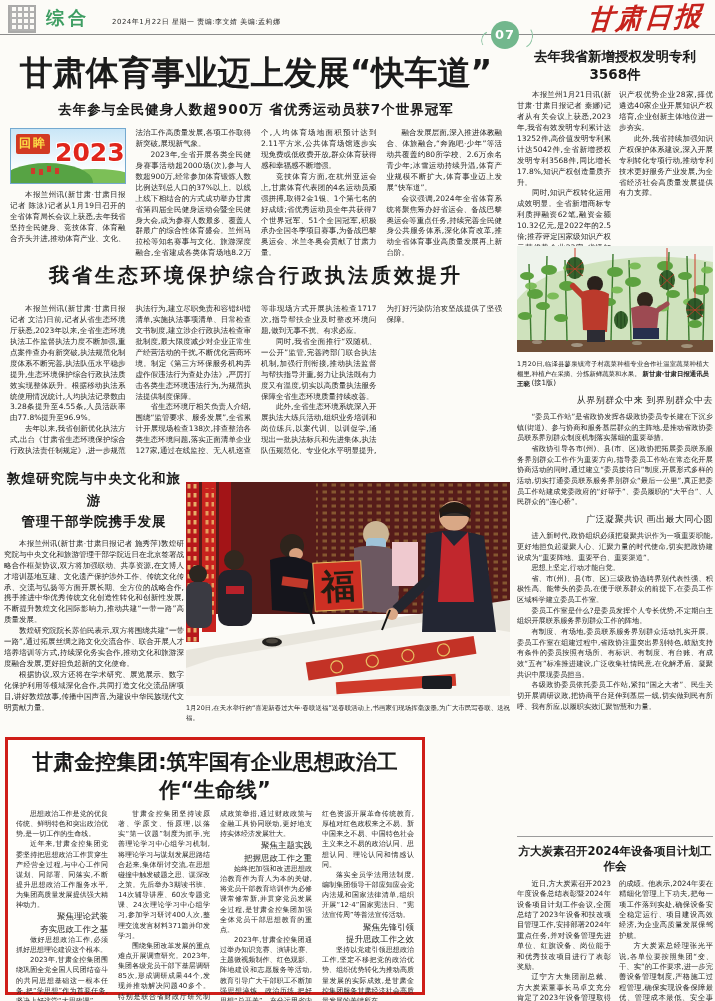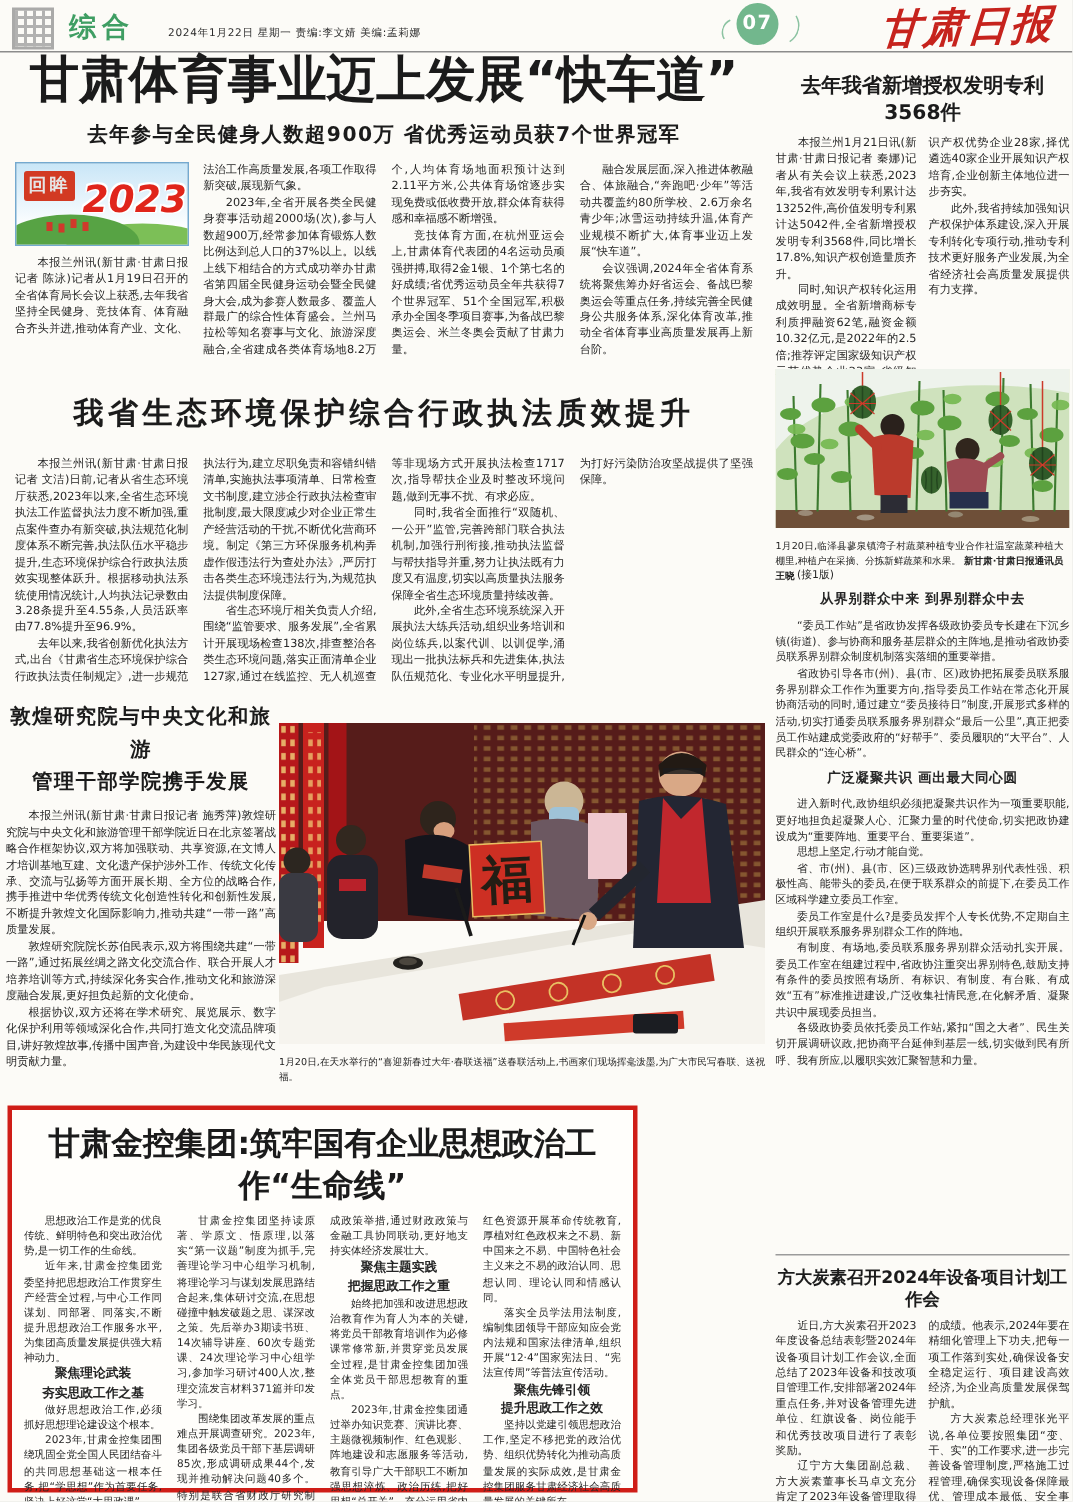--- a/index.html
+++ b/index.html
@@ -12,50 +12,50 @@
   
   .orn{ position:absolute; left:8px; top:5px; width:28px; height:28px;
     border:2px solid #8f8f8f; opacity:.75;
     background:
       repeating-linear-gradient(0deg,#9a9a9a 0 2px,transparent 2px 6px),
       repeating-linear-gradient(90deg,#9a9a9a 0 2px,transparent 2px 6px);}
   .section-label{ position:absolute; left:46px; top:6px; font-size:18px; font-weight:900;
     color:#3f9e63; letter-spacing:4px;}
   .dateline{ position:absolute; left:112px; top:17px; font-size:7px; color:#2c2c2c; letter-spacing:.5px;}
   .hd-line{ position:absolute; left:0; top:34px; width:715px; height:1px; background:#8c8c8c;}
-  .pn-wrap{ position:absolute; left:489px; top:0; width:40px; height:34px;}
+  .pn-wrap{ position:absolute; left:489px; top:19px; width:40px; height:34px;}
   .pn-arc{ position:absolute; left:-8px; top:12px; width:22px; height:20px;
     border:1.5px solid #8cc3a2; border-color:transparent transparent transparent #8cc3a2;
     border-radius:50%; transform:rotate(18deg);}
   .pn-arc2{ position:absolute; left:18px; top:4px; width:26px; height:26px;
     border:1.5px solid #8cc3a2; border-color:transparent #8cc3a2 transparent transparent;
     border-radius:50%; transform:rotate(14deg);}
   .pn{ position:absolute; left:2px; top:2px; width:28px; height:28px; border-radius:50%;
     background:#72b78d; color:#fff; font-weight:900; font-size:13px; line-height:28px;
     text-align:center; letter-spacing:1px;}
   .masthead{ position:absolute; right:12px; top:0px; font-family:"DejaVu Serif", serif;
     font-size:27px; font-weight:900; font-style:italic; color:#c6231d;
     transform:rotate(-2deg) skewX(-6deg); letter-spacing:2px;}
   
   .fp{ margin:0; text-indent:2em; }
-  .fh{ text-align:center; font-weight:bold; text-indent:0; white-space:pre-line; }
+  .fh{ text-align:right; font-weight:normal; text-indent:0; white-space:pre-line; }
   .bodytext{ font-size:7.5px; line-height:1.46; text-align:justify; color:#262626; overflow:hidden;}
   
-  .lead{ position:absolute; left:0; top:28px; width:512px; height:214px;}
+  .lead{ position:absolute; left:0; top:48px; width:512px; height:214px;}
   .lead-h{ font-size:33px; font-weight:900; text-align:center; line-height:1.25; margin-top:4px;}
   .lead-sub{ font-size:13.5px; font-weight:700; text-align:center; margin-top:8px; letter-spacing:1px;}
   .lead-body{ position:absolute; left:10px; top:80px; width:492px; height:134px;
     column-count:4; column-gap:10px; column-fill:auto;}
   .badge{ position:relative; width:100%; height:56px; margin-bottom:6px; overflow:hidden;
     border:1px solid #74a9cf; background:linear-gradient(180deg,#c9e6f7,#ffffff 80%);
     break-inside:avoid;}
-  .badge-label{ position:absolute; left:5px; top:5px; background:#d23a23; color:#e5e5e5;
+  .badge-label{ position:absolute; left:5px; top:5px; background:#d23a23; color:#fde047;
     font-weight:900; font-size:12px; padding:1px 3px; letter-spacing:2px; border-radius:2px;}
   .badge-year{ position:absolute; left:44px; top:6px; color:#e0251b; font-weight:900;
-    font-style:italic; font-size:25px;
+    font-size:25px;
     text-shadow:1px 1px 0 #fff,-1px -1px 0 #fff,1px -1px 0 #fff,-1px 1px 0 #fff;}
   .badge-hill{ position:absolute; left:-10px; bottom:-18px; width:92px; height:38px;
     background:#57a344; border-radius:50%;}
   .badge-hill2{ position:absolute; right:-22px; bottom:-22px; width:104px; height:36px;
     background:#7cbf57; border-radius:50%;}
   .badge-town{ position:absolute; left:20px; bottom:9px; width:4px; height:6px; background:#d0392b;
     box-shadow:8px 1px 0 #d0392b, 16px -2px 0 #d0392b, 24px 0 0 #d0392b;}
   
   .patent{ position:absolute; left:517px; top:44px; width:196px;}
   .patent-h{ font-size:13.5px; font-weight:900; text-align:center; margin:4px 0 6px;}

